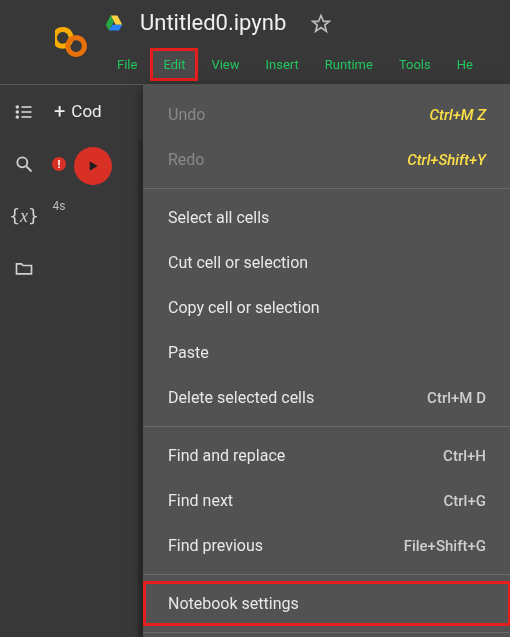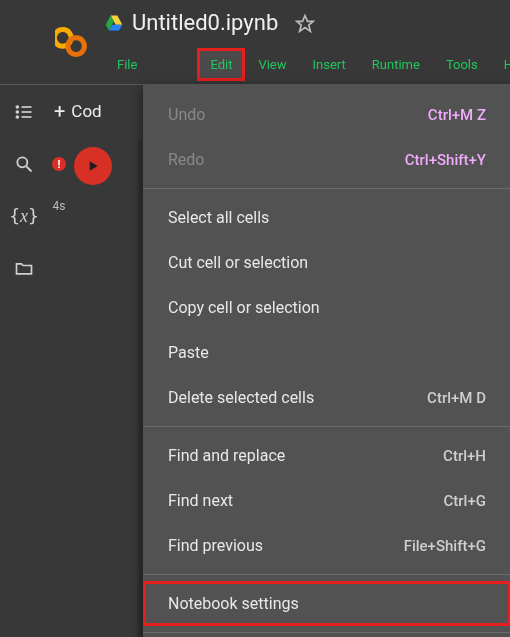--- a/index.html
+++ b/index.html
@@ -37,21 +37,21 @@
   .logo {
     position: absolute;
     left: 7px; top: 22px;
     width: 40px; height: 40px;
   }
   .title-row {
     position: absolute;
     left: 56px; top: 10px;
     display: flex;
     align-items: center;
-    gap: 8px;
+    gap: 16px;
   }
   .drive-icon {
     width: 20px; height: 20px;
   }
   .title {
     font-size: 22px;
     color: #f0f0f0;
     font-weight: 400;
   }
   .star-icon {
@@ -71,21 +71,20 @@
     font-size: 13px;
     color: #22c55e;
     background: #383838;
     cursor: pointer;
     border: 3px solid transparent;
     white-space: nowrap;
   }
   .menu-item.active {
     background: #4a4a4a;
     border: 3px solid #e61e1e;
-    margin-left: 47px;
   }
   .header-divider {
     position: absolute;
     left: 0; right: 0; top: 84px;
     height: 1px;
     background: #5a5a5a;
   }
   .toolbar {
     position: absolute;
     left: 48px; top: 95px;
@@ -161,21 +160,21 @@
     justify-content: space-between;
     align-items: flex-end;
     padding: 10px 22px;
     font-size: 16px;
     color: #e8e8e8;
     cursor: pointer;
     border: 3px solid transparent;
   }
   .dd-item.disabled { color: #888; cursor: default; }
   .dd-item .shortcut { color: #cfcfcf; font-size: 15px; font-weight: 500; }
-  .dd-item.disabled .shortcut { color: #f0abfc; }
+  .dd-item.disabled .shortcut { color: #fde047; font-style: italic; }
   .dd-sep { height: 1px; background: #6a6a6a; margin: 6px 0; }
   .dd-item.highlight { border: 3px solid #e61e1e; }
 </style>
 </head>
 <body>
 
 <div class="left-rail">
   <div class="rail-icon">
     <svg width="20" height="20" viewBox="0 0 24 24" fill="none" stroke="#d0d0d0" stroke-width="2">
       <circle cx="4" cy="6" r="1.2" fill="#d0d0d0"></circle>

